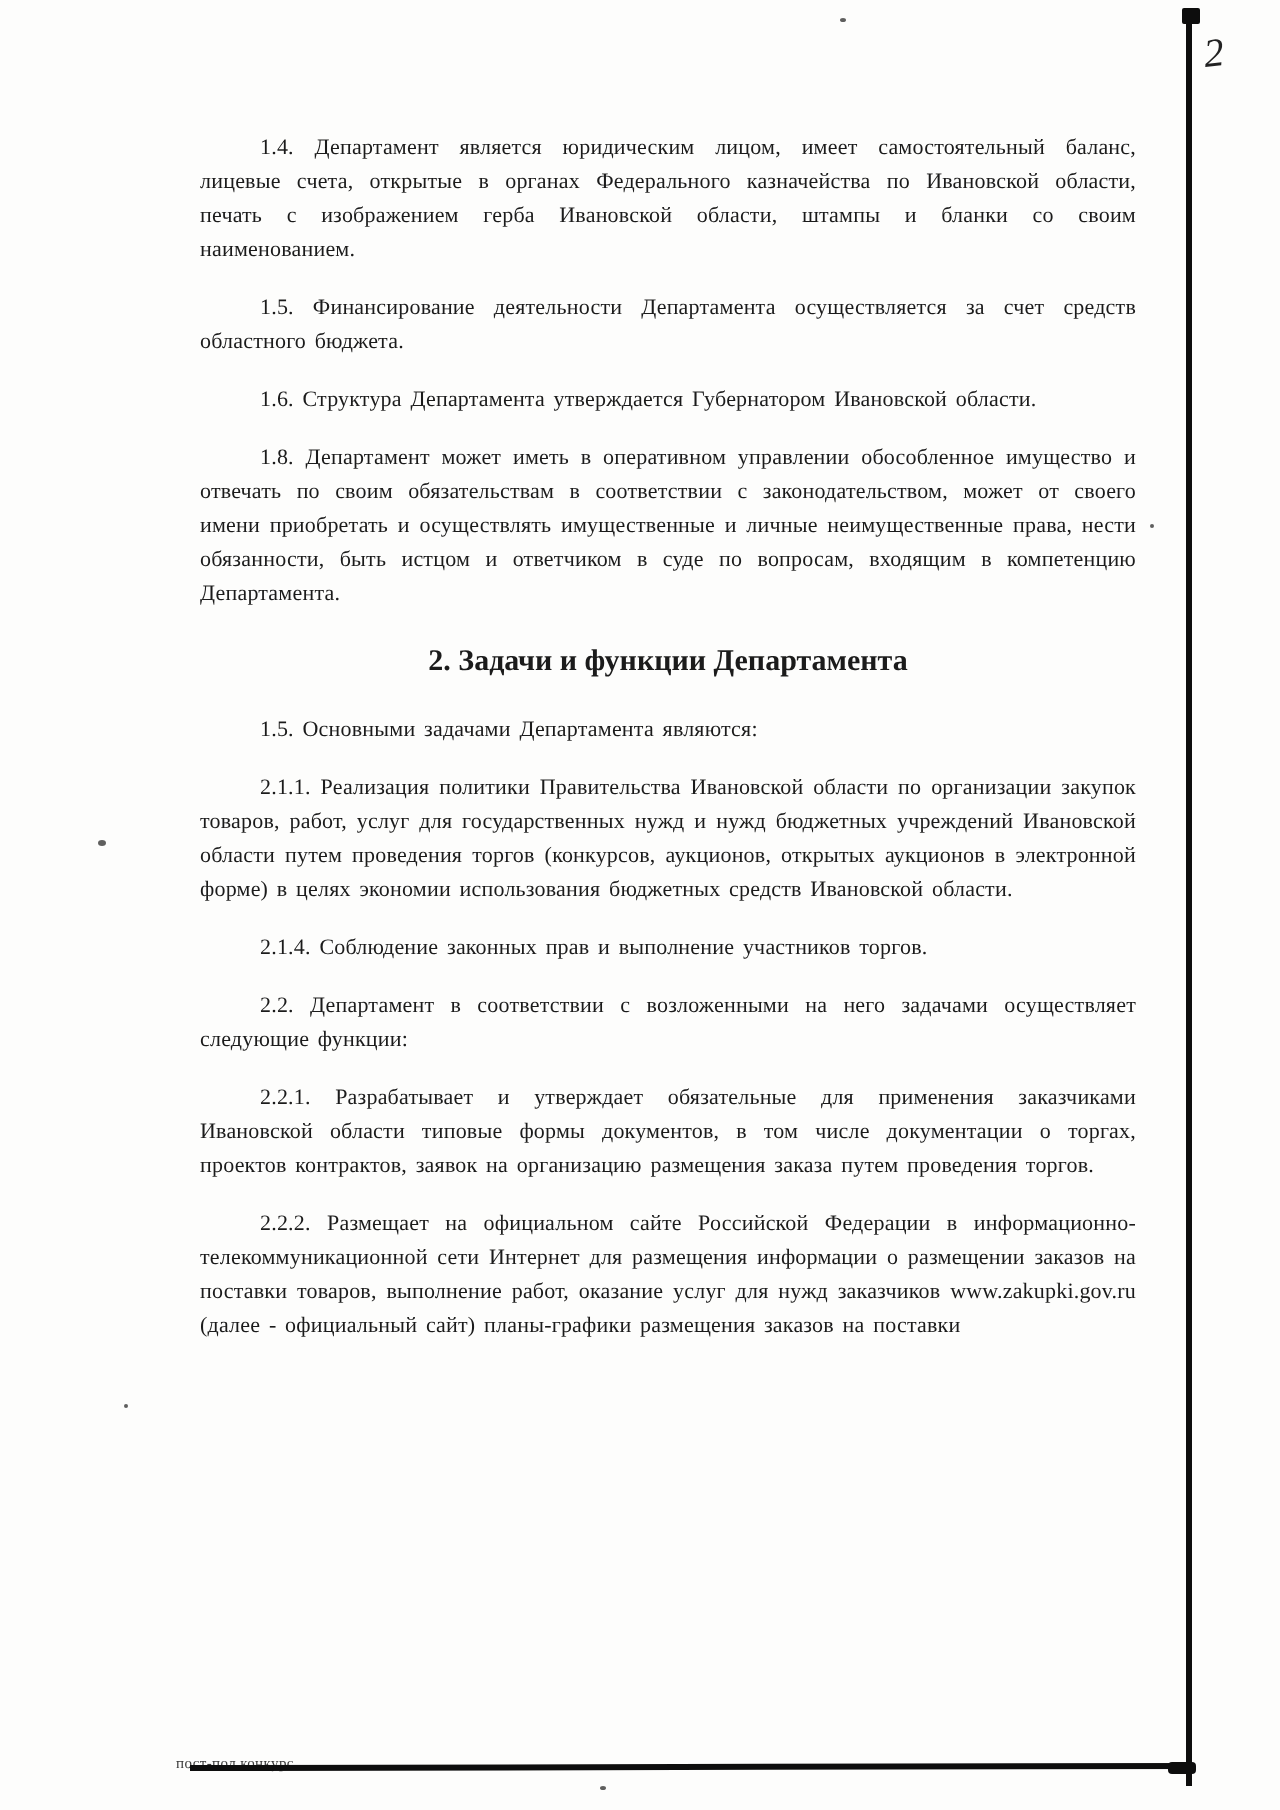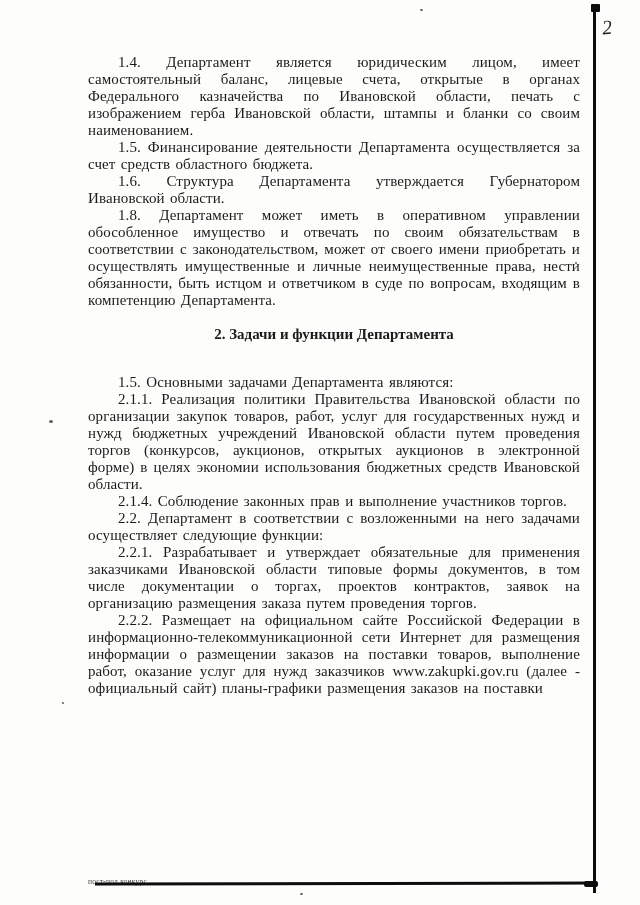--- a/index.html
+++ b/index.html
@@ -25,30 +25,30 @@
     transform: rotate(-6deg);
     color: #222;
   }
   .content {
     position: absolute;
     top: 54px;
     left: 88px;
     width: 492px;
   }
   .para {
-    margin: 0;
-    font-size: 15px;
+    margin: 12px;
+    font-size: 11px;
     line-height: 17px;
     text-align: justify;
     text-indent: 30px;
     word-spacing: 1.5px;
     letter-spacing: 0.1px;
   }
   .heading {
-    margin: 17px 0 31px 0;
+    margin: 17px 0 17px 0;
     font-size: 15px;
     line-height: 17px;
     font-weight: bold;
     text-align: center;
     text-indent: 0;
   }
   .footer-note {
     position: absolute;
     left: 88px;
     bottom: 19px;

